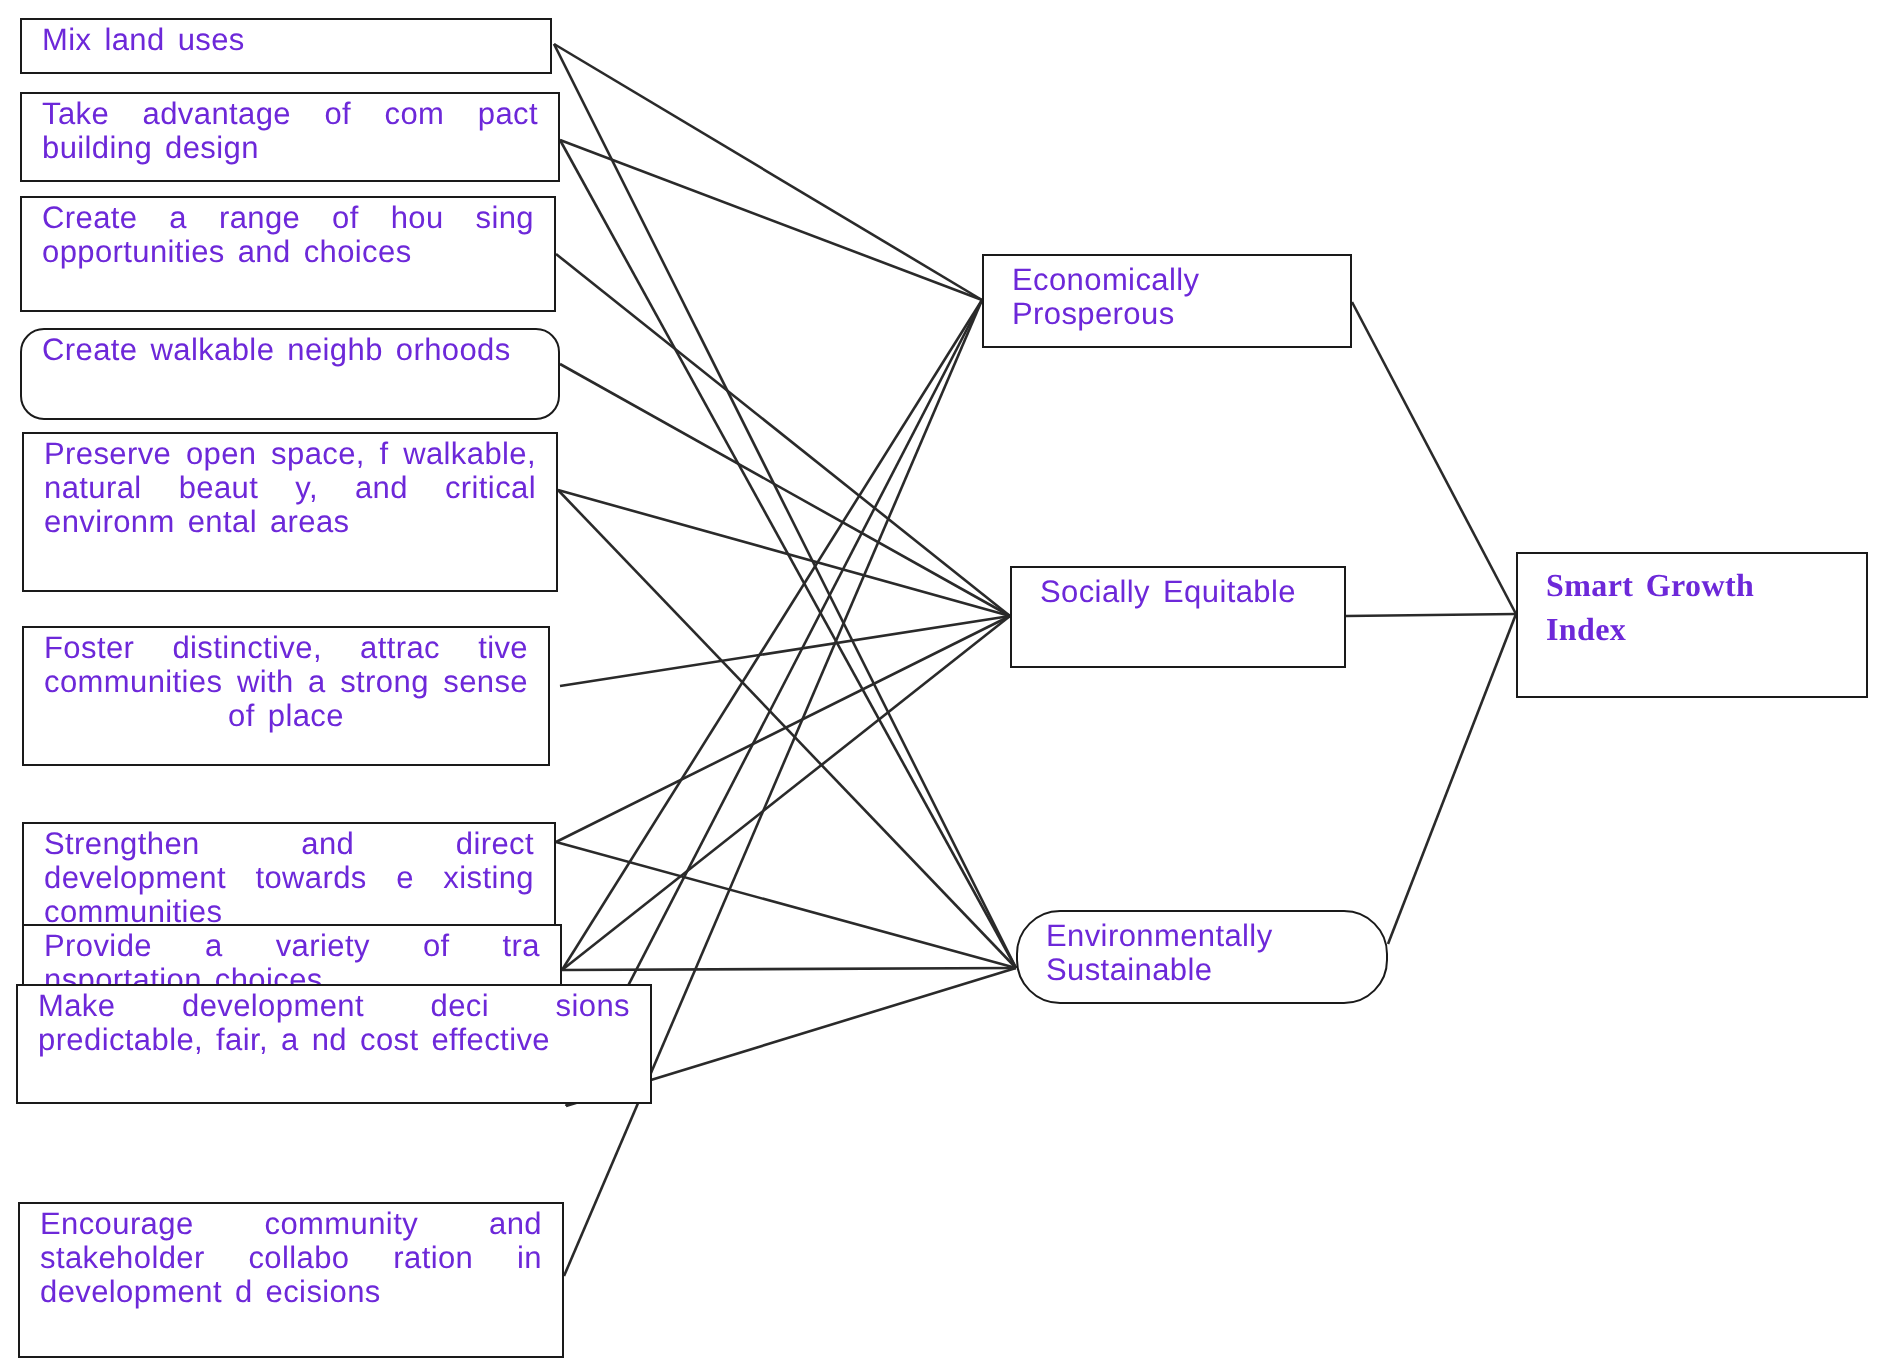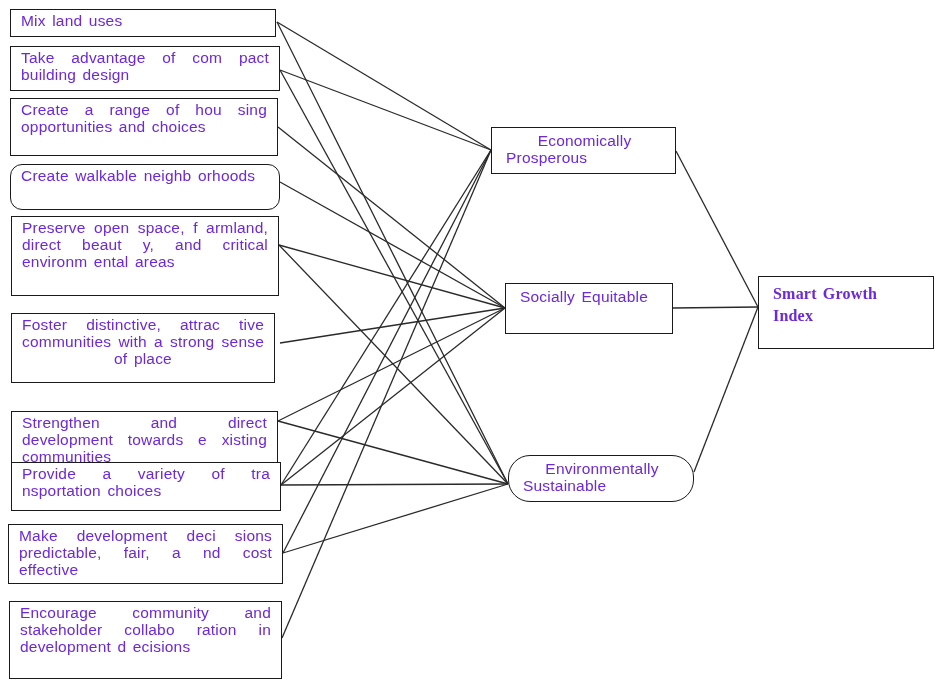--- a/index.html
+++ b/index.html
@@ -15,21 +15,21 @@
     font-family: "Liberation Sans", sans-serif;
     font-size: 15.5px;
     line-height: 17px;
     padding: 2px 10px 0 10px;
     text-align: justify;
     text-align-last: left;
     letter-spacing: 0.2px;
     word-spacing: 2px;
   }
   .box.center-last { text-align-last: center; }
-  .mid { padding: 4px 12px 0 14px; text-align: center; }
+  .mid { padding: 4px 12px 0 14px; text-align: left; }
   .final {
     font-family: "Liberation Serif", serif;
     font-weight: bold;
     font-size: 16px;
     line-height: 22px;
     padding: 6px 12px 0 14px;
     text-align: left;
   }
   line { stroke: #2a2a2a; stroke-width: 1.3; }
 </style>
@@ -66,32 +66,32 @@
   <div class="box" id="p2" style="left:10px; top:46px; width:270px; height:45px;">
     <span>Take advantage of com pact building design</span>
   </div>
   <div class="box" id="p3" style="left:10px; top:98px; width:268px; height:58px;">
     <span>Create a range of hou sing opportunities and choices</span>
   </div>
   <div class="box" id="p4" style="left:10px; top:164px; width:270px; height:46px;border-radius:12px;">
     <span>Create walkable neighb orhoods</span>
   </div>
   <div class="box" id="p5" style="left:11px; top:216px; width:268px; height:80px;">
-    <span>Preserve open space, f armland, direct beaut y, and critical environm ental areas</span>
+    <span>Preserve open space, f walkable, natural beaut y, and critical environm ental areas</span>
   </div>
   <div class="box center-last" id="p6" style="left:11px; top:313px; width:264px; height:70px;">
     <span>Foster distinctive, attrac tive communities with a strong sense of place</span>
   </div>
   <div class="box" id="p7" style="left:11px; top:397px; width:267px; height:56px;margin-top:14px;">
     <span>Strengthen and direct development towards e xisting communities</span>
   </div>
   <div class="box" id="p8" style="left:11px; top:462px; width:270px; height:49px;">
     <span>Provide a variety of tra nsportation choices</span>
   </div>
-  <div class="box" id="p9" style="left:8px; top:524px; width:275px; height:60px;">
+  <div class="box" id="p9" style="left:8px; top:492px; width:318px; height:60px;">
     <span>Make development deci sions predictable, fair, a nd cost effective</span>
   </div>
   <div class="box" id="p10" style="left:9px; top:601px; width:273px; height:78px;">
     <span>Encourage community and stakeholder collabo ration in development d ecisions</span>
   </div>
 
   <div class="box mid" id="econ" style="left:491px; top:127px; width:185px; height:47px;">
     <span>Economically Prosperous</span>
   </div>
   <div class="box mid" id="soc" style="left:505px; top:283px; width:168px; height:51px;">

